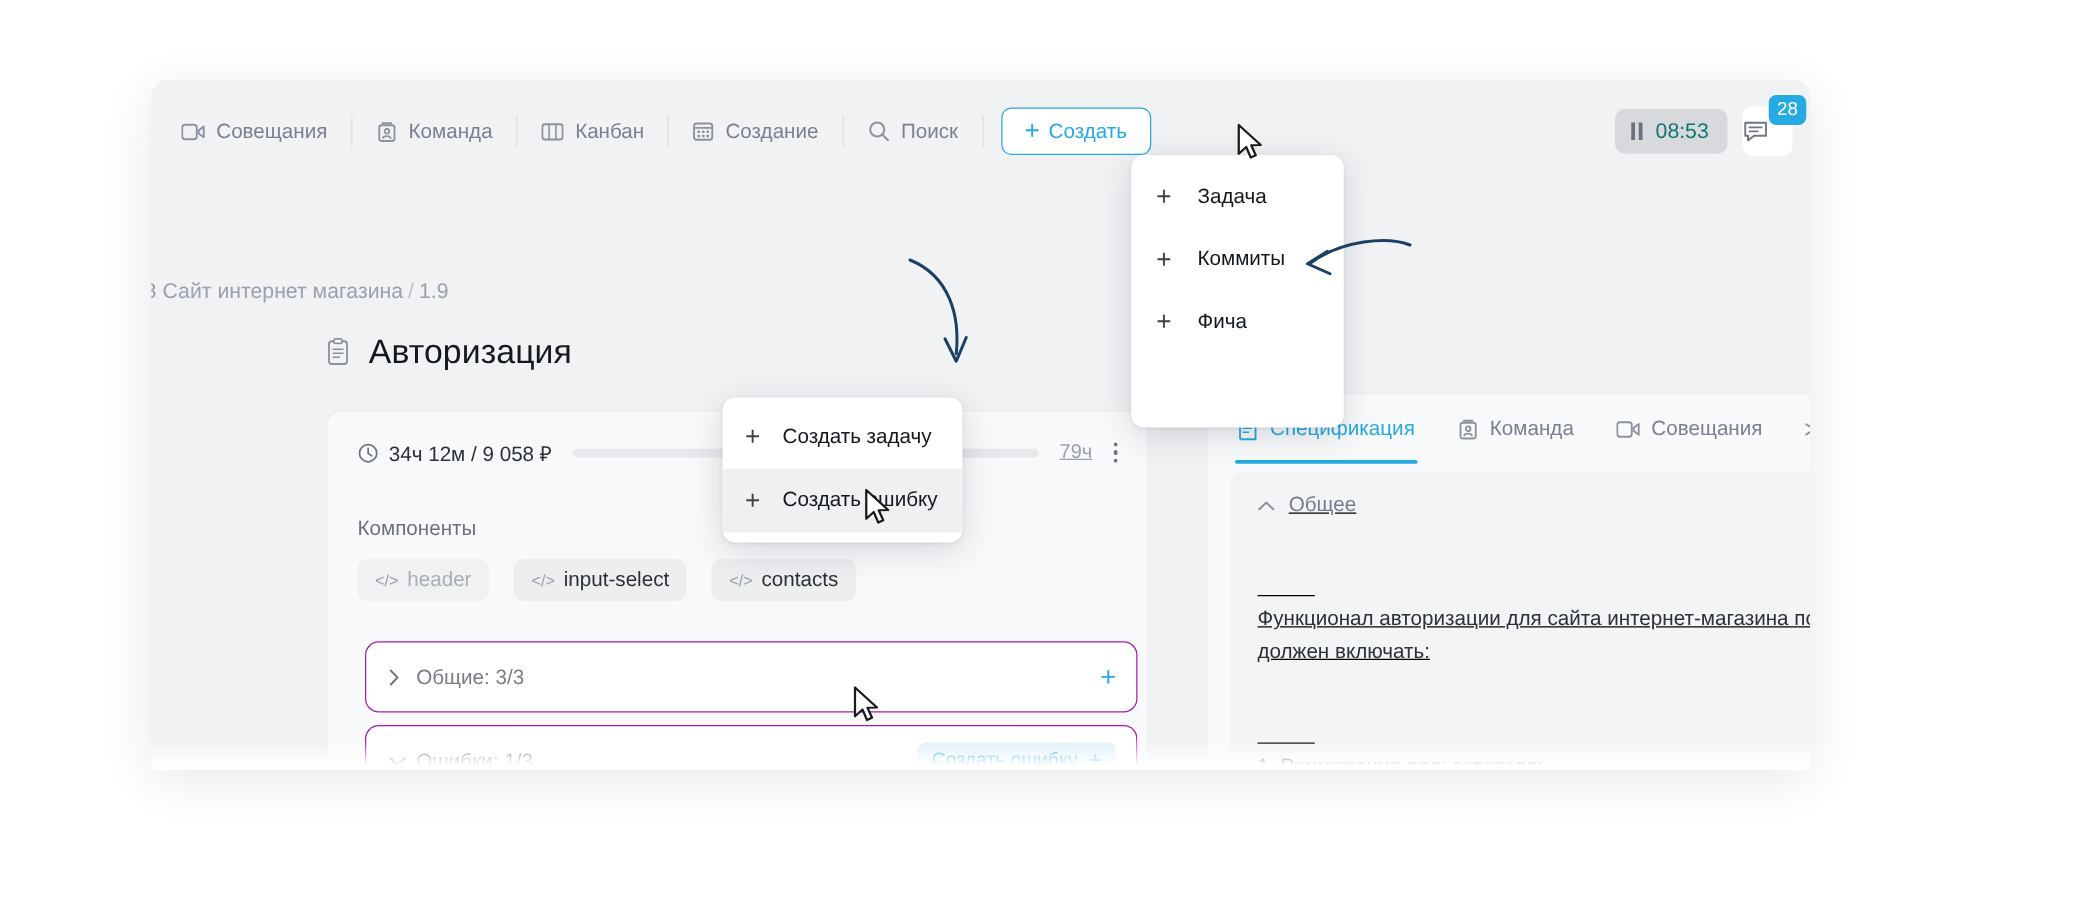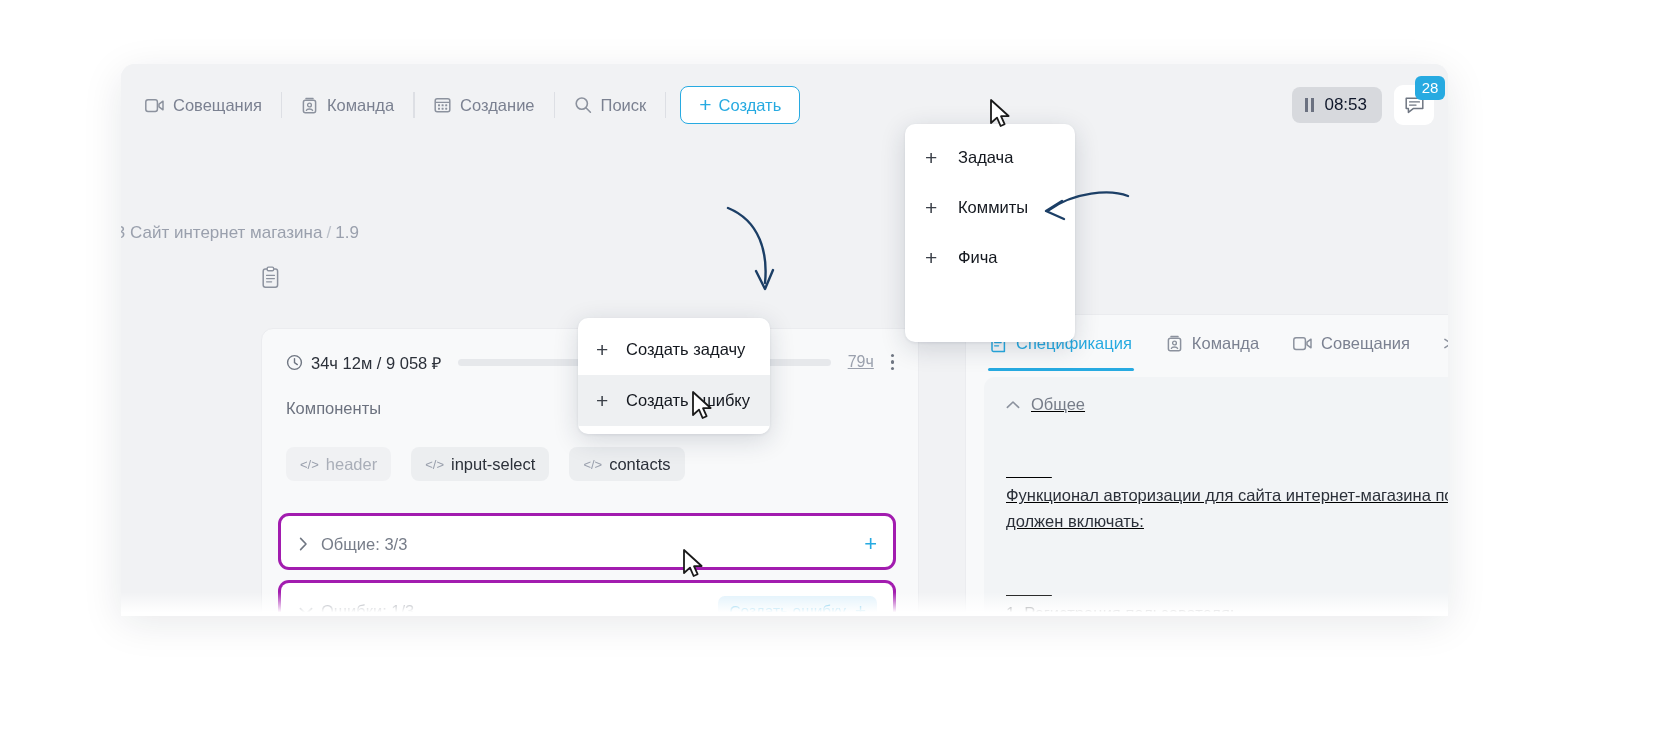--- a/index.html
+++ b/index.html
@@ -68,29 +68,29 @@
   
   #topbar-right {
     position: absolute; right: 0; top: 0; height: 82px;
     display: flex; align-items: center; gap: 12px;
     padding-right: 14px;
   }
   #timer-pill {
     display: flex; align-items: center; gap: 10px;
     height: 36px; padding: 0 15px 0 13px;
     background: #d7d9dd; border-radius: 8px;
-    color: #0f172a; font-size: 17px;
+    color: #0f766e; font-size: 17px;
   }
   #timer-pill .pause-bars { display: flex; gap: 3px; }
   #timer-pill .pause-bars i { display:block; width: 3px; height: 14px; background: #6b7180; }
   #chat-btn {
     position: relative;
     width: 40px; height: 40px;
     background: #ffffff; border-radius: 9px;
-    display: flex; align-items: center; justify-content: center;
+    display: flex; align-items: center; justify-content: flex-start;
     cursor: pointer;
   }
   #chat-badge {
     position: absolute; right: -11px; top: -9px;
     min-width: 30px; height: 24px; padding: 0 6px;
     background: #27aae1; color: #fff;
     border-radius: 6px;
     font-size: 15px; line-height: 24px; text-align: center;
     font-weight: 400;
   }
@@ -140,42 +140,42 @@
   }
   #bar-fill { height: 7px; background: #22b24c; border-radius: 4px; }
   #bar-total { color: #9aa0ad; font-size: 16px; white-space: nowrap; text-decoration: underline; }
   #kebab {
     display:flex; flex-direction: column; align-items: center; gap: 3px;
     padding: 2px 4px; cursor: pointer;
   }
   #kebab i { display: block; width: 3.2px; height: 3.2px; border-radius: 50%; background: #70didi; background: #6f7682; }
 
   #components-label {
-    position: absolute; left: 24px; top: 70px;
+    position: absolute; left: 24px; top: 85px;
     color: #6c727f; font-size: 16.5px;
   }
   #chips {
     position: absolute; left: 24px; top: 118px;
     display: flex; gap: 20px;
   }
   .chip {
     display: flex; align-items: center; gap: 7px;
     height: 34px; padding: 0 14px;
     background: #eceef0; border-radius: 8px;
     font-size: 16.5px; white-space: nowrap;
   }
   .chip-muted { color: #a9aeb8; background: #f0f1f3; }
   .chip-normal { color: #2b3039; }
   .chip .code-ico { color: #9aa0ad; font-size: 13px; }
 
   .accordion {
-    position: absolute; left: 16px;
+    position: absolute; left: 30px;
     width: 618px;
     background: #ffffff;
-    border: 3px solid #a21caf;
+    border: 1px solid #a21caf;
     border-radius: 11px;
   }
   #acc-general { top: 184px; height: 57px; }
   #acc-errors  { top: 251px; height: 96px; border-bottom: none; border-radius: 11px 11px 0 0;}
   .acc-head {
     height: 56px; display: flex; align-items: center; padding: 0 16px 0 18px;
   }
   .acc-caret { color: #6f7682; font-size: 15px; width: 16px; display:flex; align-items:center; }
   .acc-title { color: #777d89; font-size: 16.5px; margin-left: 6px; }
   .acc-spacer { flex: 1 1 auto; }
@@ -314,20 +314,29 @@
               <rect x="2.4" y="3.2" width="12.2" height="12.6" rx="2" fill="none" stroke="#8c929e" stroke-width="1.5"></rect>
               <path d="M5 1.6 h7" stroke="#8c929e" stroke-width="1.5" stroke-linecap="round"></path>
               <circle cx="8.5" cy="8" r="1.9" fill="none" stroke="#8c929e" stroke-width="1.4"></circle>
               <path d="M5.4 13.4 c0.6-1.9 5.2-1.9 6.2 0" fill="none" stroke="#8c929e" stroke-width="1.4" stroke-linecap="round"></path>
             </svg>
         </span>
         <span class="nav-label">Команда</span>
       </div>
       <div class="nav-sep"></div>
 
+      <div class="nav-item">
+        <span class="ico">
+          <svg class="icon-svg" width="18" height="15" viewBox="0 0 18 15">
+              <rect x="0.9" y="1.4" width="16.2" height="12.2" rx="2" fill="none" stroke="#8c929e" stroke-width="1.5"></rect>
+              <path d="M6.3 1.4 v12.2 M11.7 1.4 v12.2" stroke="#8c929e" stroke-width="1.3"></path>
+            </svg>
+        </span>
+        <span class="nav-label">Канбан</span>
+      </div>
       <div class="nav-sep"></div>
 
       <div class="nav-item">
         <span class="ico">
           <svg class="icon-svg" width="17" height="16" viewBox="0 0 17 16">
               <rect x="1.2" y="1.8" width="14.6" height="13" rx="2" fill="none" stroke="#8c929e" stroke-width="1.5"></rect>
               <path d="M1.2 5.3 h14.6" stroke="#8c929e" stroke-width="1.3"></path>
               <g fill="#8c929e">
                 <rect x="4" y="7.3" width="2" height="2" rx=".4"></rect>
                 <rect x="7.6" y="7.3" width="2" height="2" rx=".4"></rect>
@@ -383,20 +392,21 @@
     </div>
 
     <div id="page-title-row">
       <span class="ico">
         <svg class="icon-svg" width="19" height="23" viewBox="0 0 19 23">
             <rect x="2.2" y="3" width="14.4" height="18.2" rx="2.2" fill="none" stroke="#8c929e" stroke-width="1.5"></rect>
             <rect x="6.2" y="1.1" width="6.4" height="3.6" rx="1.2" fill="#fff" stroke="#8c929e" stroke-width="1.4"></rect>
             <path d="M5.6 9.4 h7.8 M5.6 12.6 h7.8 M5.6 15.8 h5" stroke="#8c929e" stroke-width="1.3" stroke-linecap="round"></path>
           </svg>
       </span>
+      <span id="page-title">Авторизация</span>
     </div>
 
     <div id="left-card">
 
       <div id="progress-row">
         <span class="hours-label">
           <span class="ico">
             <svg class="icon-svg" width="17" height="17" viewBox="0 0 17 17">
                 <circle cx="8.5" cy="8.5" r="6.9" fill="none" stroke="#6f7682" stroke-width="1.4"></circle>
                 <path d="M8.5 4.6 v4.1 l2.8 1.9" fill="none" stroke="#6f7682" stroke-width="1.4" stroke-linecap="round"></path>

